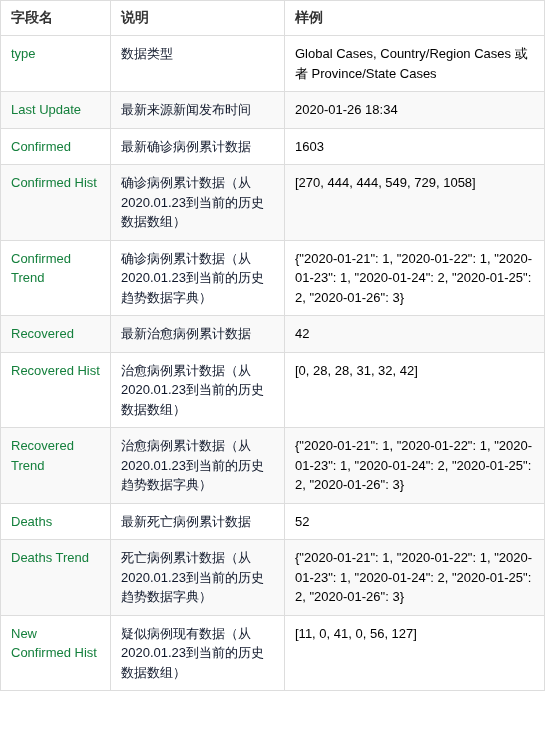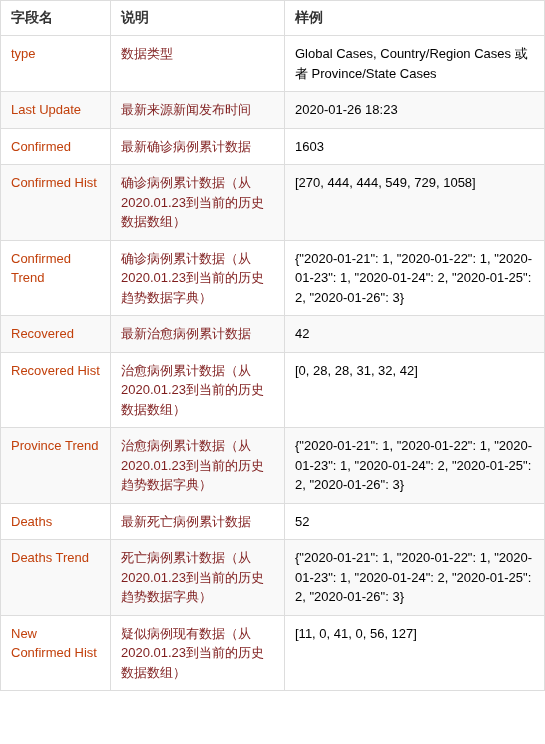--- a/index.html
+++ b/index.html
@@ -34,26 +34,26 @@
       background: #f9f9f9;
     }
     tbody td {
       padding: 8px 10px;
       border: 1px solid #ddd;
       vertical-align: top;
       line-height: 1.5;
     }
     td.field {
       width: 110px;
-      color: #c2410c;
+      color: #15803d;
       font-weight: normal;
     }
     td.desc {
       width: 174px;
-      color: #7f1d1d;
+      color: #0f172a;
     }
     td.example {
       color: #000000;
     }
   </style>
 </head>
 <body>
 
 <table>
   <thead>
@@ -65,21 +65,21 @@
   </thead>
   <tbody id="table-body">
   <tr>
         <td class="field">type</td>
         <td class="desc">数据类型</td>
         <td class="example">Global Cases, Country/Region Cases 或者 Province/State Cases</td>
       </tr>
       <tr>
         <td class="field">Last Update</td>
         <td class="desc">最新来源新闻发布时间</td>
-        <td class="example">2020-01-26 18:23</td>
+        <td class="example">2020-01-26 18:34</td>
       </tr>
       <tr>
         <td class="field">Confirmed</td>
         <td class="desc">最新确诊病例累计数据</td>
         <td class="example">1603</td>
       </tr>
       <tr>
         <td class="field">Confirmed Hist</td>
         <td class="desc">确诊病例累计数据（从2020.01.23到当前的历史数据数组）</td>
         <td class="example">[270, 444, 444, 549, 729, 1058]</td>
@@ -93,21 +93,21 @@
         <td class="field">Recovered</td>
         <td class="desc">最新治愈病例累计数据</td>
         <td class="example">42</td>
       </tr>
       <tr>
         <td class="field">Recovered Hist</td>
         <td class="desc">治愈病例累计数据（从2020.01.23到当前的历史数据数组）</td>
         <td class="example">[0, 28, 28, 31, 32, 42]</td>
       </tr>
       <tr>
-        <td class="field">Province Trend</td>
+        <td class="field">Recovered Trend</td>
         <td class="desc">治愈病例累计数据（从2020.01.23到当前的历史趋势数据字典）</td>
         <td class="example">{"2020-01-21": 1, "2020-01-22": 1, "2020-01-23": 1, "2020-01-24": 2, "2020-01-25": 2, "2020-01-26": 3}</td>
       </tr>
       <tr>
         <td class="field">Deaths</td>
         <td class="desc">最新死亡病例累计数据</td>
         <td class="example">52</td>
       </tr>
       <tr>
         <td class="field">Deaths Trend</td>

